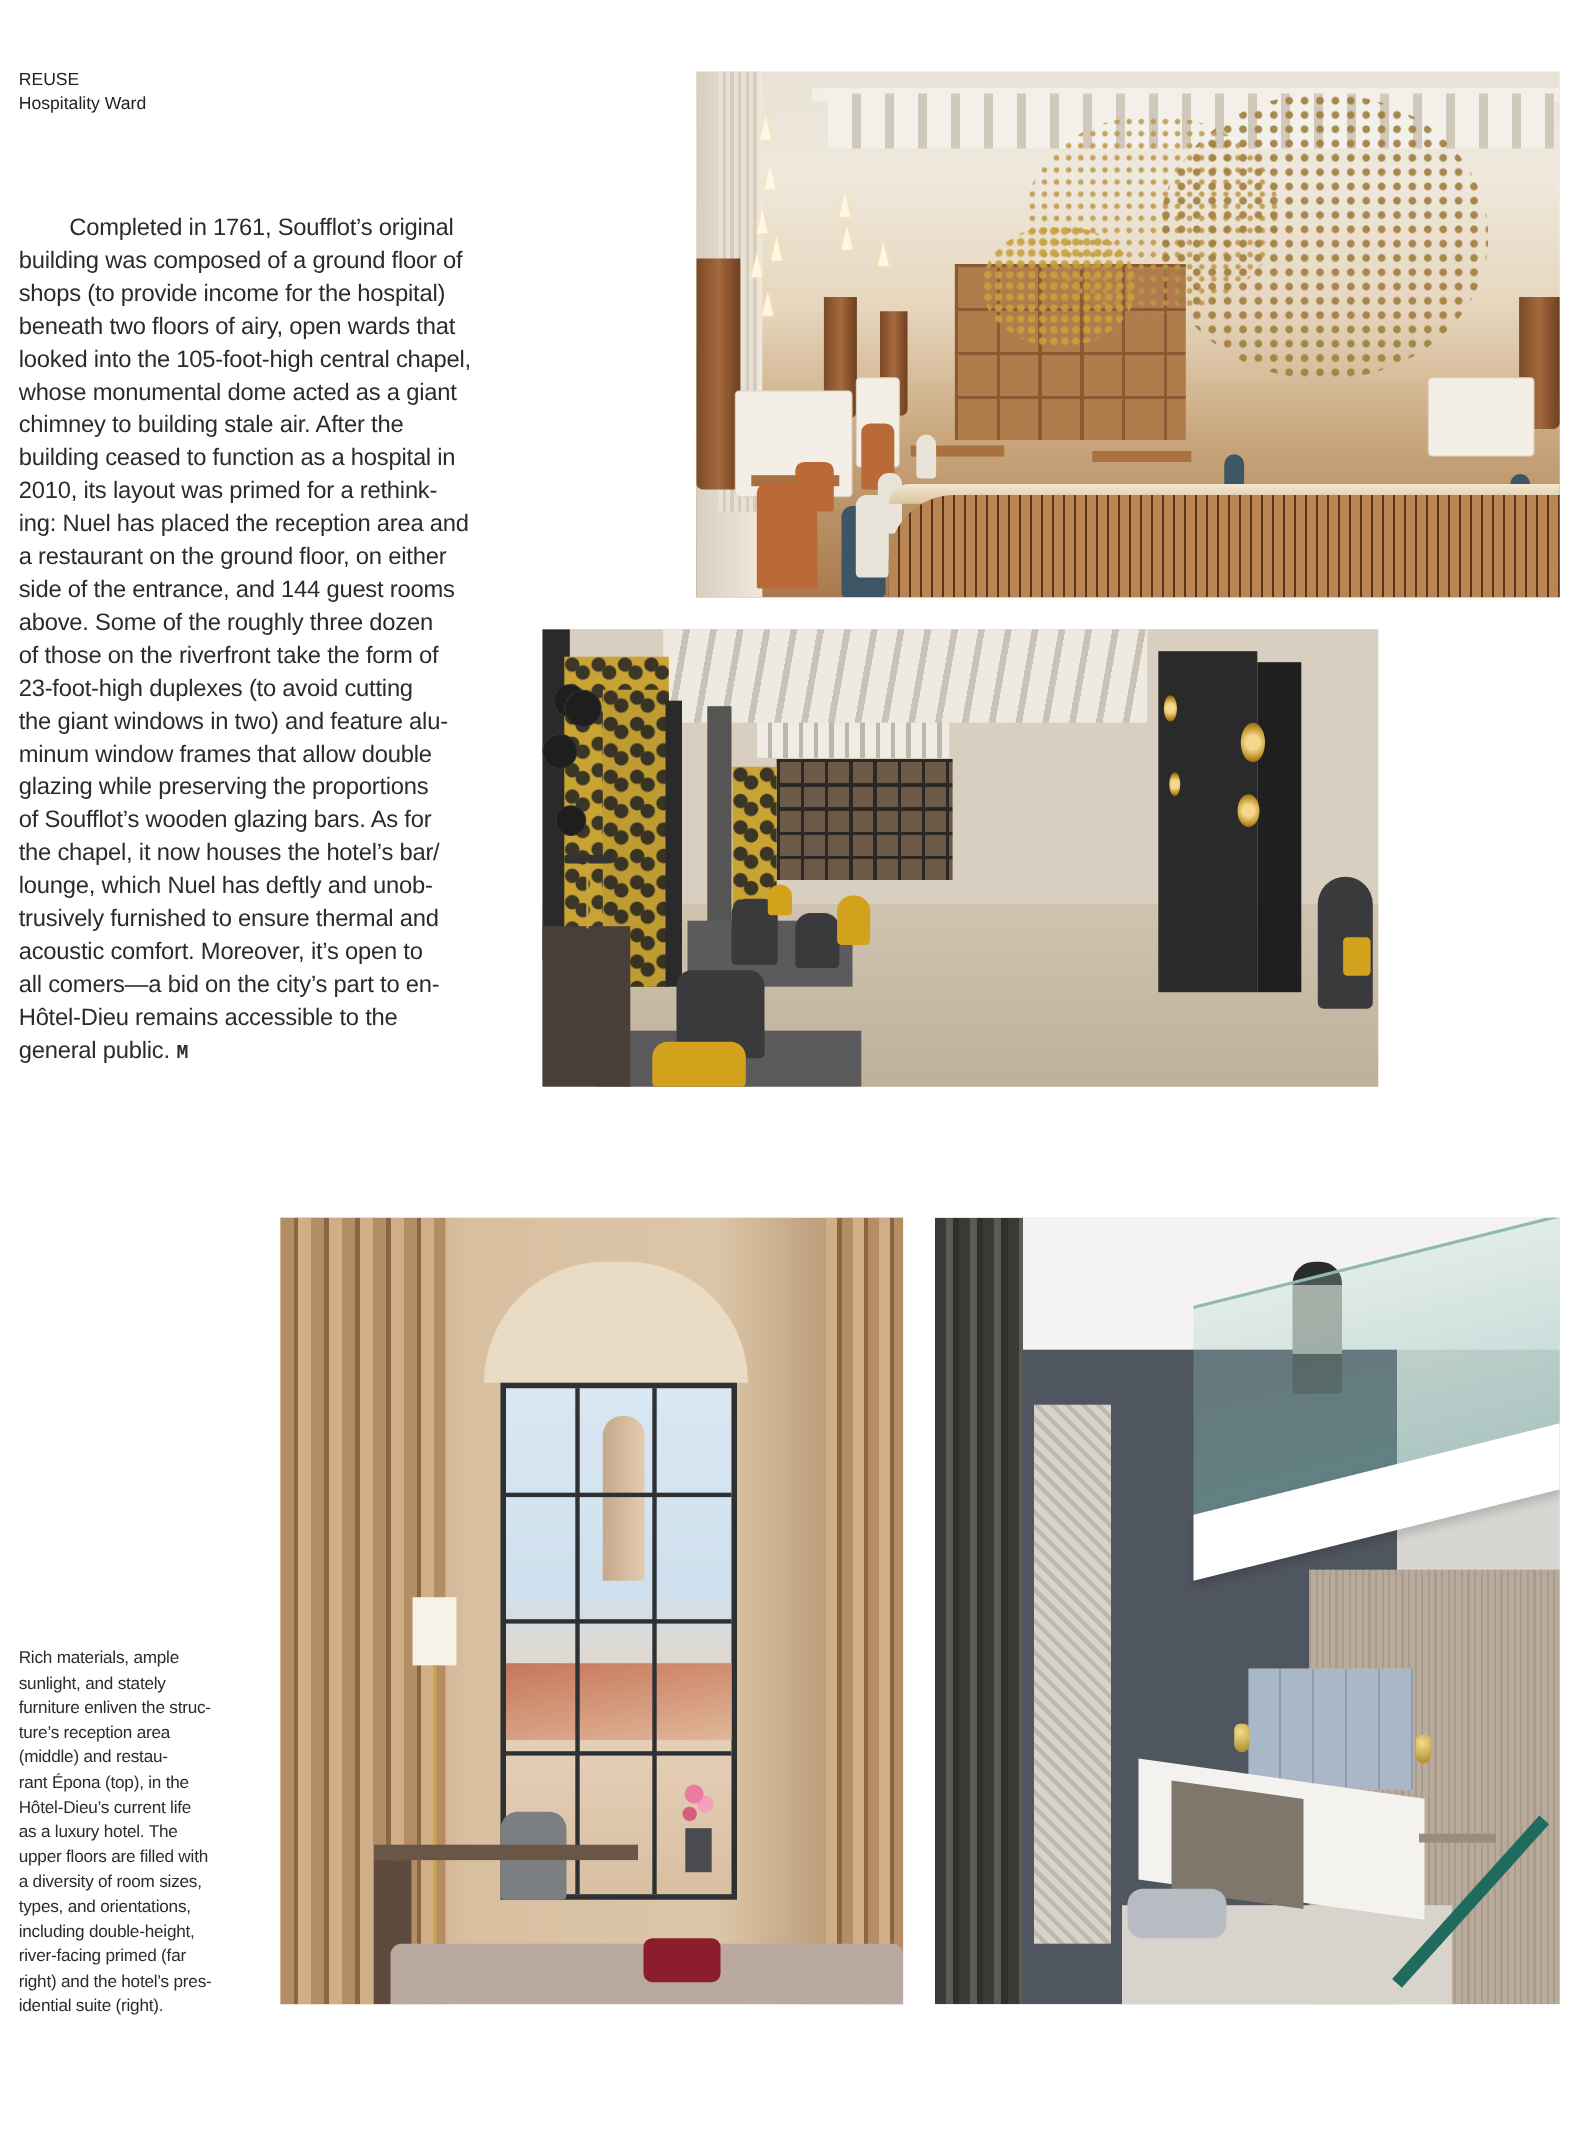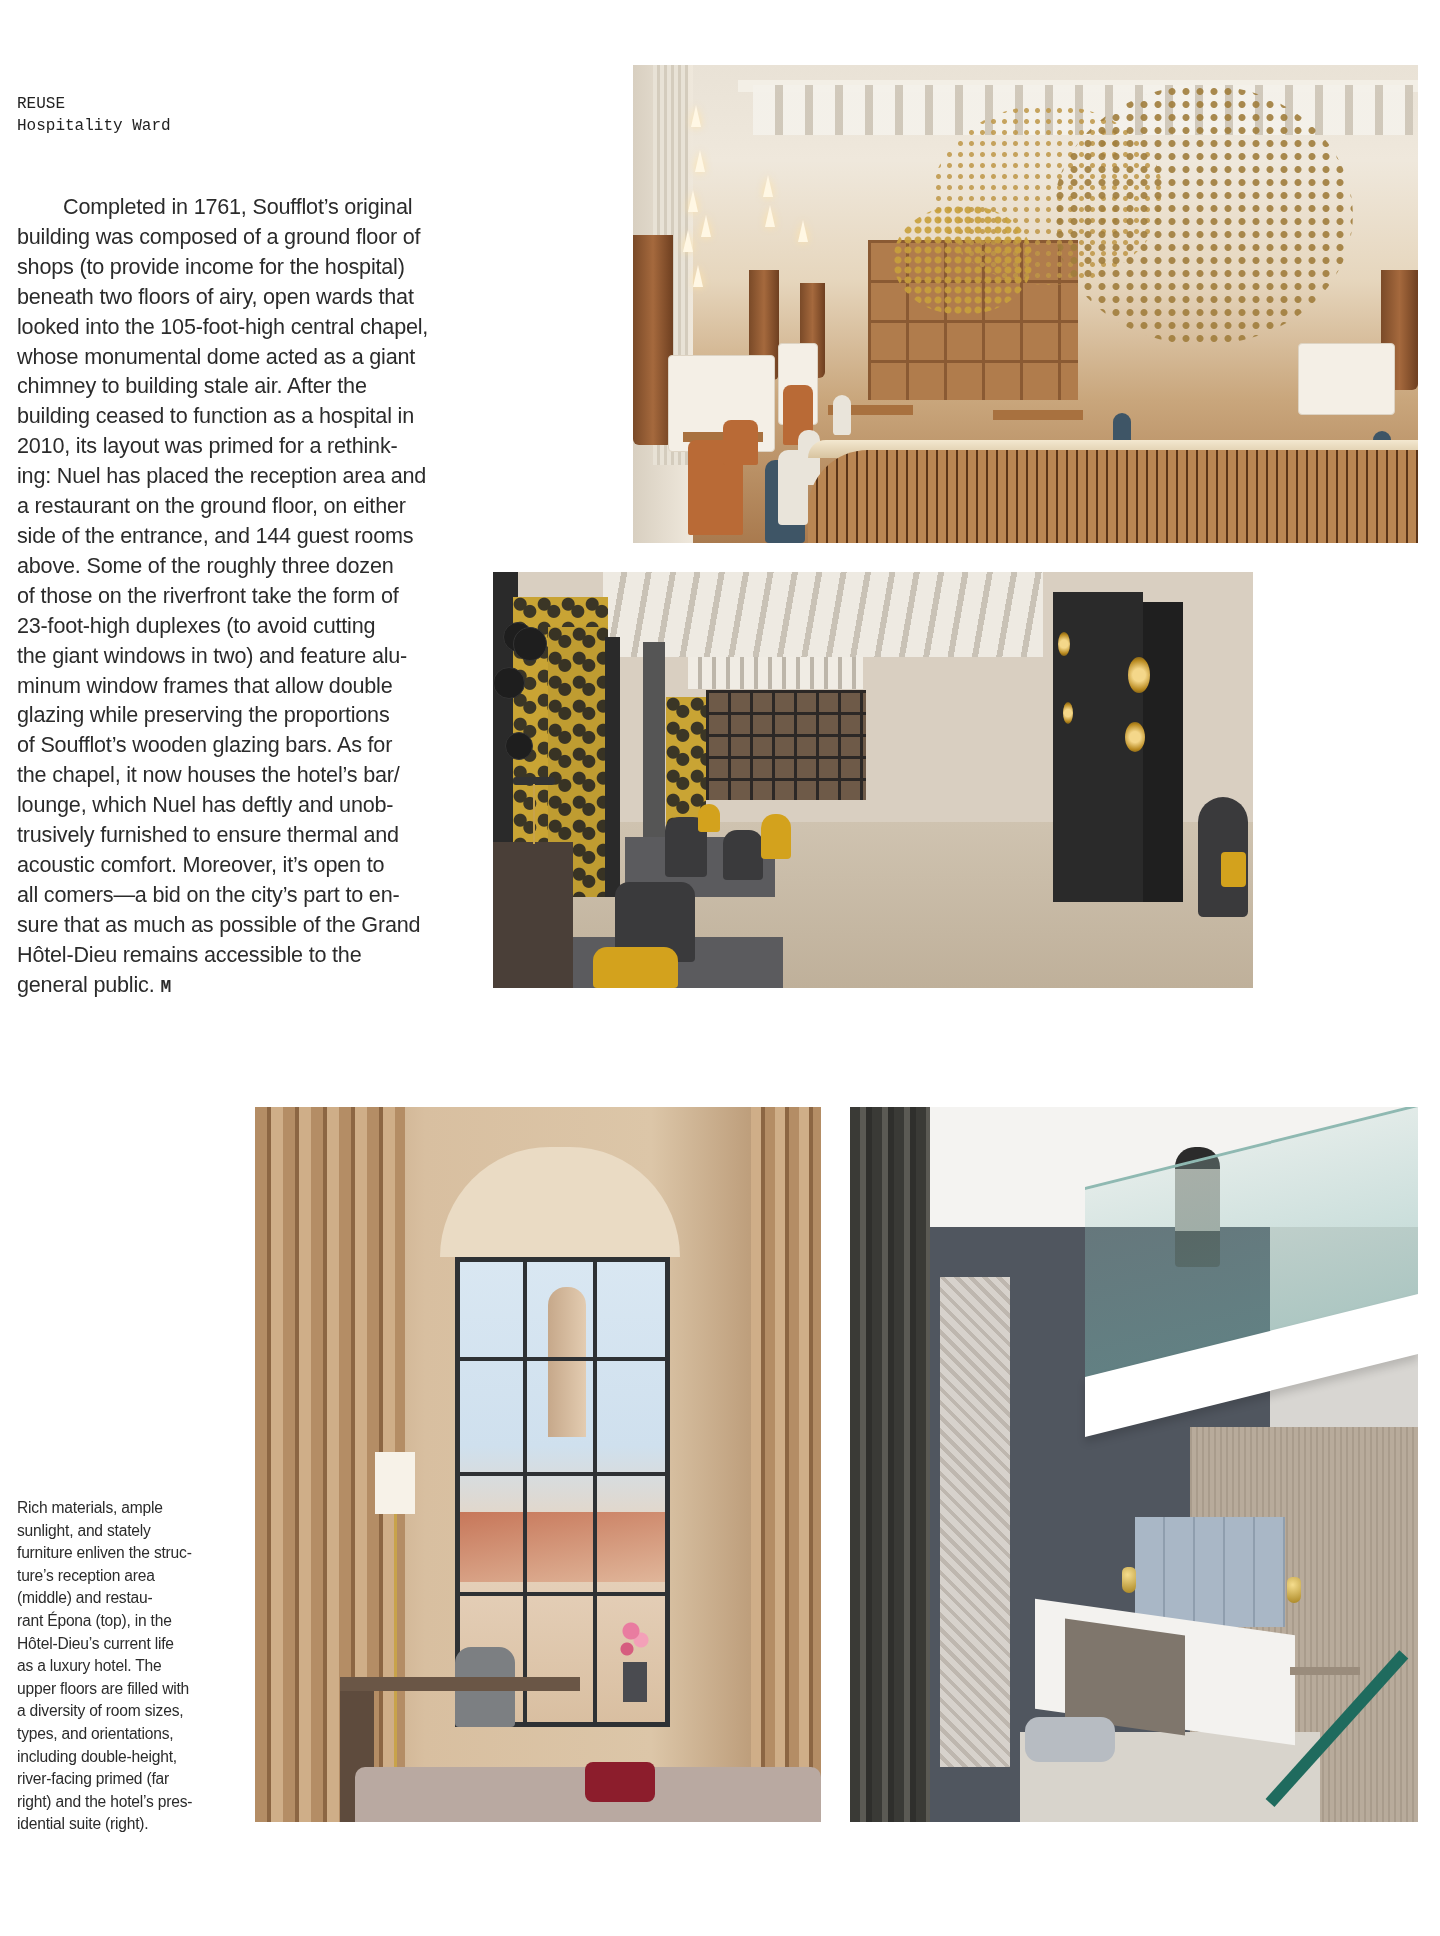--- a/index.html
+++ b/index.html
@@ -1,17 +1,17 @@
 <!DOCTYPE html>
 <html><head>
 <meta charset="utf-8">
 <style>
   html,body{margin:0;padding:0;background:#ffffff;}
   body{width:1440px;height:1936px;position:relative;overflow:hidden;font-family:"Liberation Sans",sans-serif;color:#2a2a2a;}
-  .mono{font-family:Liberation Mono, monospace;margin-top:31px;}
+  .mono{font-family:Liberation Sans, sans-serif;}
   .section-tag{position:absolute;left:17px;top:62px;font-size:16px;line-height:22px;color:#222;}
   .body-text{position:absolute;left:17px;top:192px;width:440px;font-size:21.6px;line-height:29.9px;color:#2b2b2b;letter-spacing:-0.2px;}
   .body-text .line{display:block;white-space:nowrap;}
   .body-text .indent{padding-left:46px;}
   .endmark{font-family:"Liberation Mono",monospace;font-weight:bold;font-size:18px;margin-left:6px;}
   .caption{position:absolute;left:17px;top:1497px;width:210px;font-size:15.6px;line-height:22.6px;color:#2b2b2b;letter-spacing:-0.2px;}
   .caption .line{display:block;white-space:nowrap;}
   .photo{position:absolute;overflow:hidden;}
   .footer{position:absolute;top:1940px;font-size:17px;color:#222;}
   
@@ -116,21 +116,20 @@
   <span class="line">23-foot-high duplexes (to avoid cutting</span>
   <span class="line">the giant windows in two) and feature alu-</span>
   <span class="line">minum window frames that allow double</span>
   <span class="line">glazing while preserving the proportions</span>
   <span class="line">of Soufflot’s wooden glazing bars. As for</span>
   <span class="line">the chapel, it now houses the hotel’s bar/</span>
   <span class="line">lounge, which Nuel has deftly and unob-</span>
   <span class="line">trusively furnished to ensure thermal and</span>
   <span class="line">acoustic comfort. Moreover, it’s open to</span>
   <span class="line">all comers—a bid on the city’s part to en-</span>
-  <span class="line">sure that as much as possible of the Grand</span>
   <span class="line">Hôtel-Dieu remains accessible to the</span>
   <span class="line"><span>general public.</span><span class="endmark">M</span></span>
 </div>
 
 <div class="photo" id="photo-restaurant">
   <div class="wall-left"></div>
   <div class="curtain-l"></div>
   <div class="beam-cap"></div>
   <div class="beams"></div>
   <div class="back-shelf"></div>

